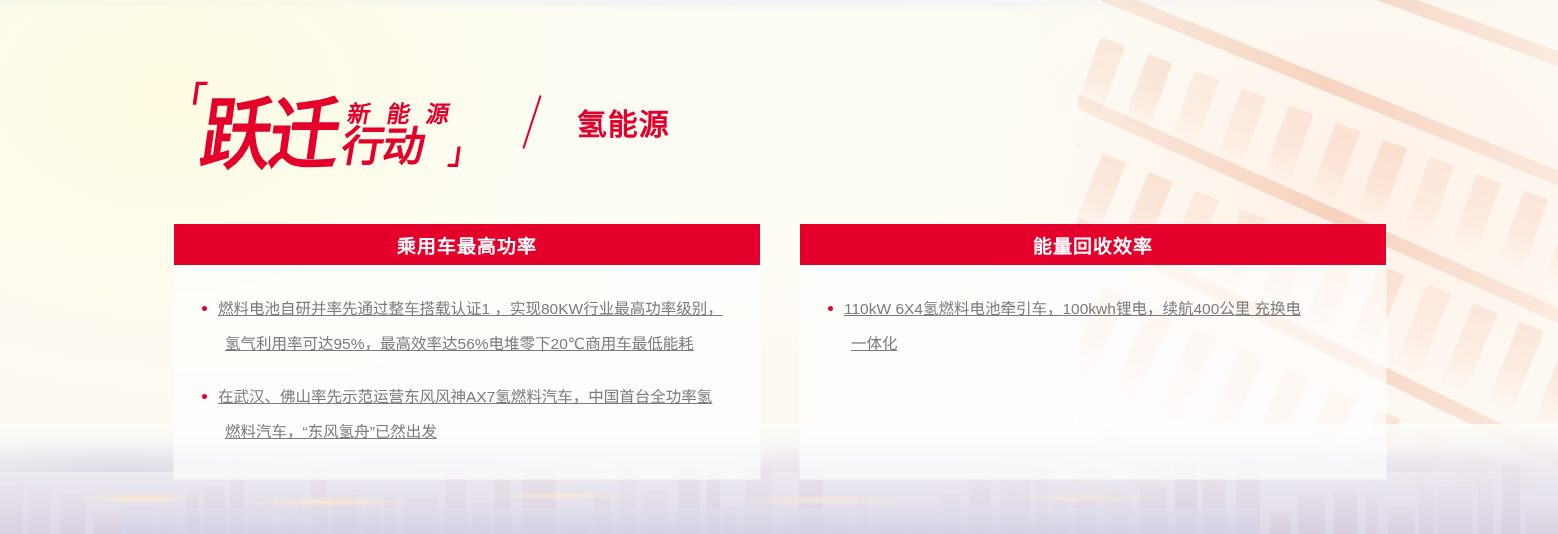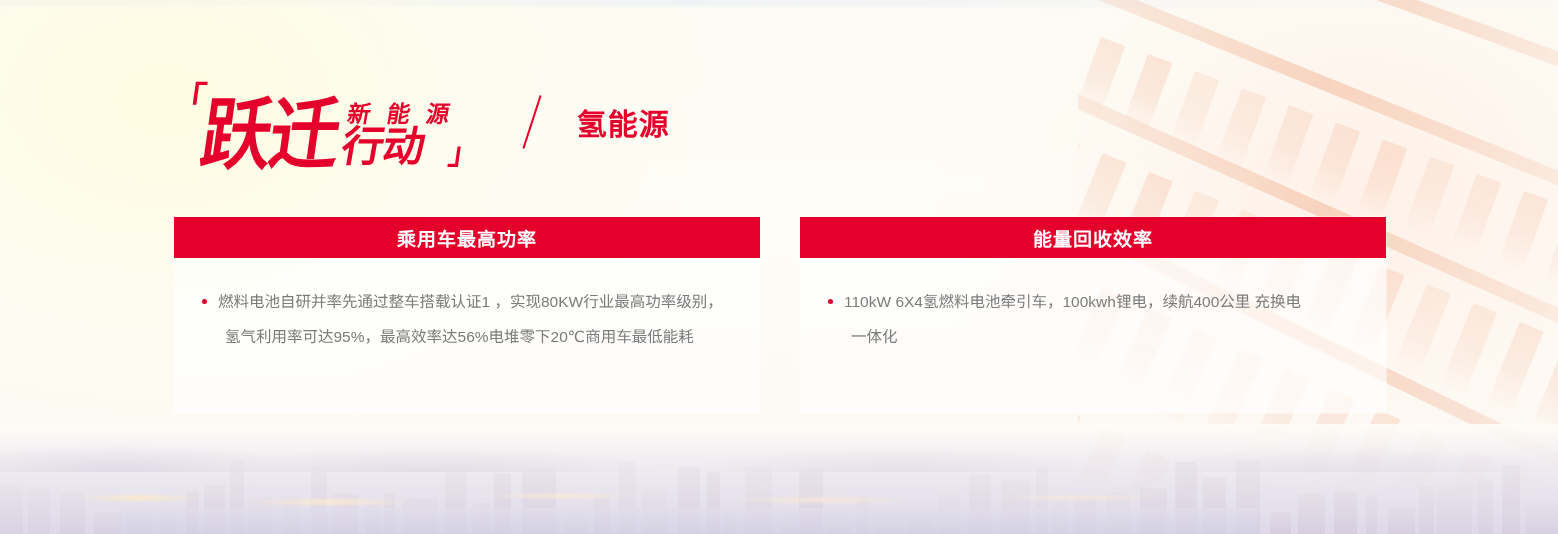--- a/index.html
+++ b/index.html
@@ -210,21 +210,21 @@
     font-size: 30px;
     font-weight: 700;
     letter-spacing: 1px;
     white-space: nowrap;
   }
 
   
   .cards {
     position: absolute;
     left: 174px;
-    top: 217px;
+    top: 224px;
     width: 1212px;
     display: flex;
     gap: 40px;
   }
   .card {
     width: 586px;
     background: rgba(255,255,255,.66);
     backdrop-filter: blur(1px);
     box-shadow: 0 0 0 1px rgba(255,255,255,.35);
   }
@@ -260,21 +260,21 @@
   .bullet-item:last-child { margin-bottom: 0; }
   .bullet-dot {
     position: absolute;
     left: 2px;
     top: 15px;
     width: 5px;
     height: 5px;
     border-radius: 50%;
     background: #e4002b;
   }
-  .bullet-line { display: block; white-space: nowrap; }
+  .bullet-line { display: block; white-space: nowrap; text-decoration: underline; }
   .bullet-line.indent { padding-left: 7px; }
 </style>
 </head>
 <body>
 
 <div id="banner">
 
   <div class="bg-base"></div>
   <div class="bg-top-strip"></div>
   <div class="bg-glow-left"></div>
@@ -416,20 +416,25 @@
   <div class="cards" id="cards">
       <div class="card">
         <div class="card-header">乘用车最高功率</div>
         <div class="card-body">
           <ul class="bullet-list">
             <li class="bullet-item">
               <span class="bullet-dot"></span>
               <span class="bullet-line">燃料电池自研并率先通过整车搭载认证1 ，实现80KW行业最高功率级别，</span>
               <span class="bullet-line indent">氢气利用率可达95%，最高效率达56%电堆零下20℃商用车最低能耗</span>
             </li>
+            <li class="bullet-item">
+              <span class="bullet-dot"></span>
+              <span class="bullet-line">在武汉、佛山率先示范运营东风风神AX7氢燃料汽车，中国首台全功率氢</span>
+              <span class="bullet-line indent">燃料汽车，“东风氢舟”已然出发</span>
+            </li>
           </ul>
         </div>
       </div>
       <div class="card">
         <div class="card-header">能量回收效率</div>
         <div class="card-body">
           <ul class="bullet-list">
             <li class="bullet-item">
               <span class="bullet-dot"></span>
               <span class="bullet-line">110kW 6X4氢燃料电池牵引车，100kwh锂电，续航400公里 充换电</span>

